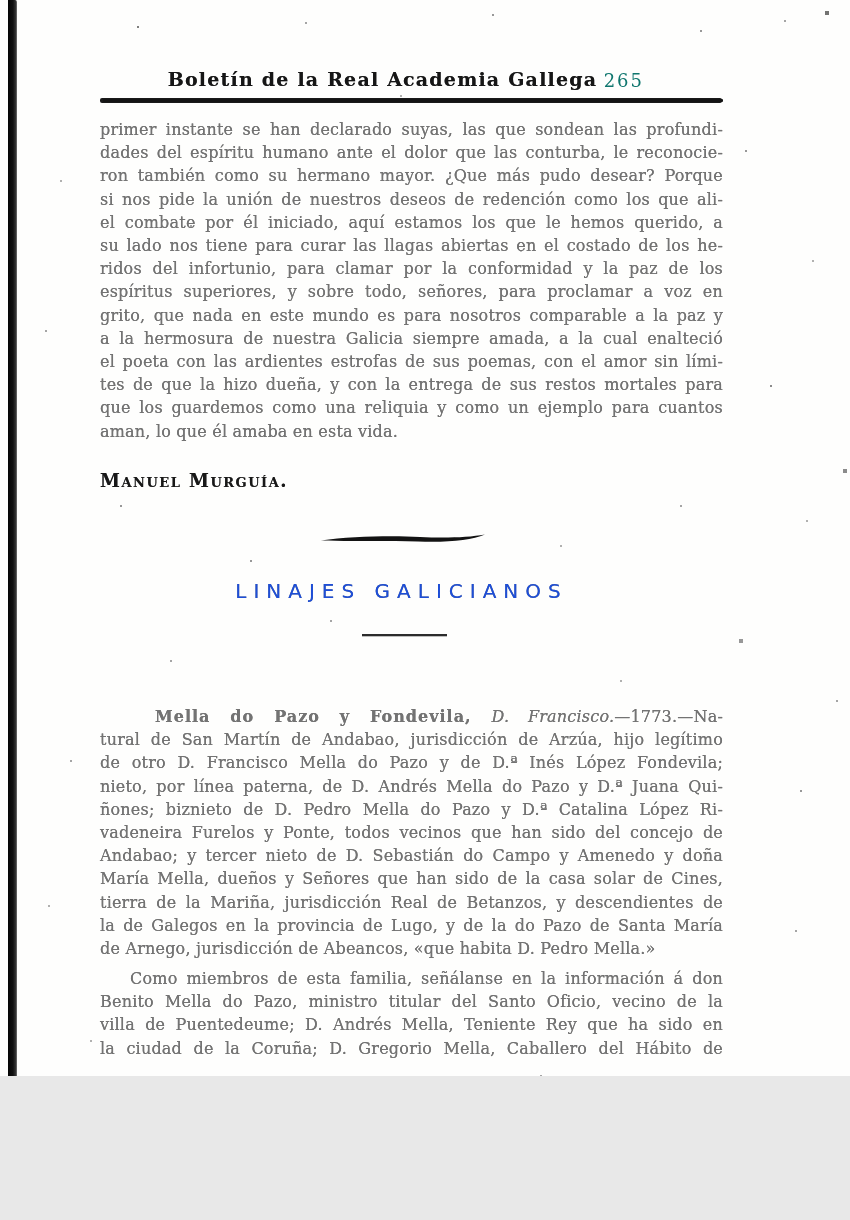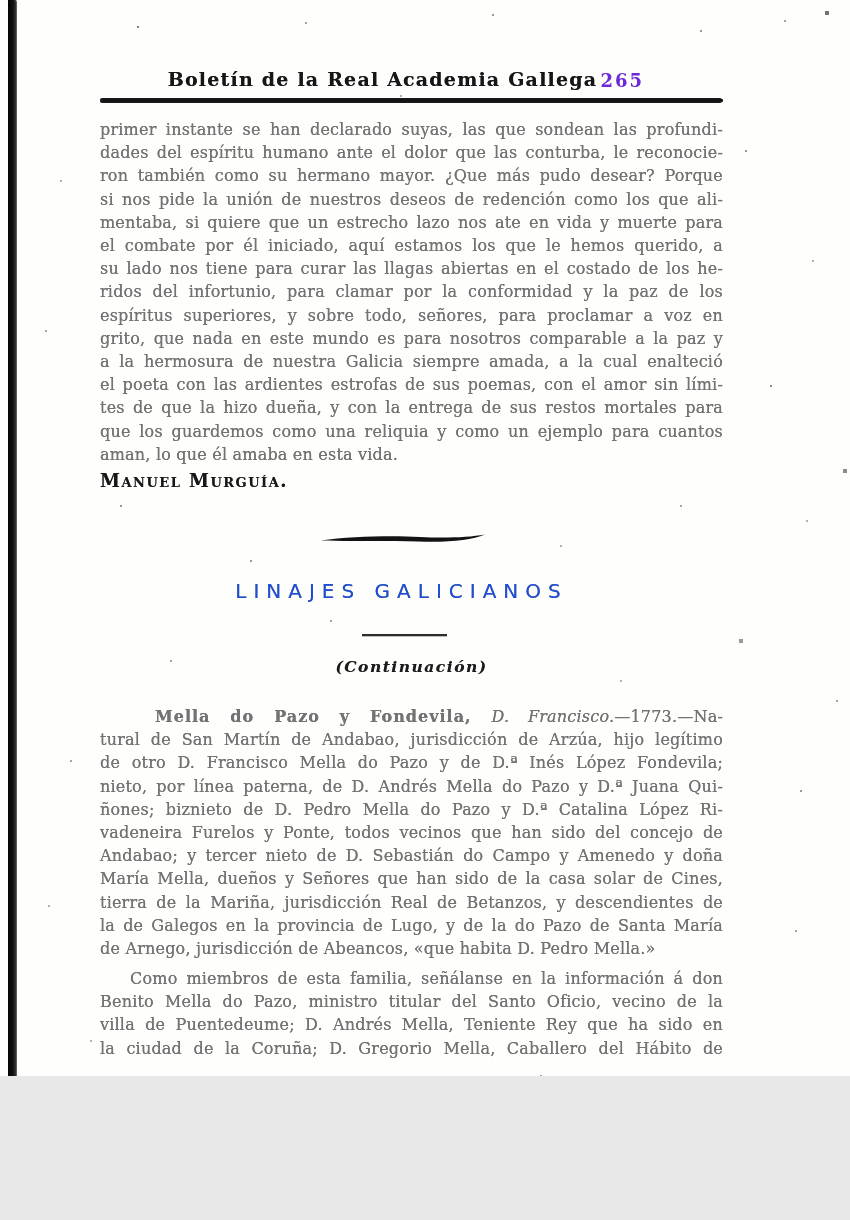--- a/index.html
+++ b/index.html
@@ -48,23 +48,23 @@
     font-size: 19px;
     font-weight: 700;
     letter-spacing: 1.2px;
     color: #161616;
     text-shadow: 0 0 .6px rgba(0,0,0,.6);
   }
   .page-number {
     position: absolute;
     top: 70px; right: 206px;
     font-size: 18px;
-    font-weight: 700;
+    font-weight: 400;
     letter-spacing: 2px;
-    color: #6d28d9;
+    color: #0f766e;
   }
   .header-rule {
     position: absolute;
     left: 103px; top: 99px;
     width: 620px; height: 3px;
     background: #141414;
     box-shadow: -2px 0 0 1px #1a1a1a;
     border-radius: 1px;
   }
   .textcol {
@@ -142,42 +142,40 @@
 
   <div class="header-title">Boletín de la Real Academia Gallega</div>
   <div class="page-number">265</div>
   <div class="header-rule"></div>
 
   <div class="textcol para1 last-left">
       <div class="tline"><span>primer instante se han declarado suyas, las que sondean las profundi-</span></div>
       <div class="tline"><span>dades del espíritu humano ante el dolor que las conturba, le reconocie-</span></div>
       <div class="tline"><span>ron también como su hermano mayor. ¿Que más pudo desear? Porque</span></div>
       <div class="tline"><span>si nos pide la unión de nuestros deseos de redención como los que ali-</span></div>
-      <div class="tline"><span>mentaba, si quiere que un estrecho lazo nos ate en vida y muerte para</span></div>
       <div class="tline"><span>el combate por él iniciado, aquí estamos los que le hemos querido, a</span></div>
       <div class="tline"><span>su lado nos tiene para curar las llagas abiertas en el costado de los he-</span></div>
       <div class="tline"><span>ridos del infortunio, para clamar por la conformidad y la paz de los</span></div>
       <div class="tline"><span>espíritus superiores, y sobre todo, señores, para proclamar a voz en</span></div>
       <div class="tline"><span>grito, que nada en este mundo es para nosotros comparable a la paz y</span></div>
       <div class="tline"><span>a la hermosura de nuestra Galicia siempre amada, a la cual enalteció</span></div>
       <div class="tline"><span>el poeta con las ardientes estrofas de sus poemas, con el amor sin lími-</span></div>
       <div class="tline"><span>tes de que la hizo dueña, y con la entrega de sus restos mortales para</span></div>
       <div class="tline"><span>que los guardemos como una reliquia y como un ejemplo para cuantos</span></div>
       <div class="tline"><span>aman, lo que él amaba en esta vida.</span></div>
     </div>
 
   <div class="signature">Manuel Murguía.</div>
 
   <svg class="ornament" viewBox="0 0 166 16" xmlns="http://www.w3.org/2000/svg">
     <path d="M1 9.5 C 30 5.5, 70 4.5, 100 6 C 125 7.2, 148 6.5, 165 3.5 C 151 9.5, 128 11.5, 98 10.5 C 62 9.3, 25 10.5, 1 9.5 Z" fill="#131313"></path>
   </svg>
 
   <div class="section-title">LINAJES GALICIANOS</div>
   <div class="small-rule"></div>
-  <div class="continuation">(Continuación)</div>
 
   <div class="textcol para2 last-left">
       <div class="tline" style="padding-left: 55px;"><span class="b">Mella do Pazo y Fondevila, </span><span class="i">D. Francisco.</span><span>—1773.—Na-</span></div>
       <div class="tline"><span>tural de San Martín de Andabao, jurisdicción de Arzúa, hijo legítimo</span></div>
       <div class="tline"><span>de otro D. Francisco Mella do Pazo y de D.ª Inés López Fondevila;</span></div>
       <div class="tline"><span>nieto, por línea paterna, de D. Andrés Mella do Pazo y D.ª Juana Qui-</span></div>
       <div class="tline"><span>ñones; biznieto de D. Pedro Mella do Pazo y D.ª Catalina López Ri-</span></div>
       <div class="tline"><span>vadeneira Furelos y Ponte, todos vecinos que han sido del concejo de</span></div>
       <div class="tline"><span>Andabao; y tercer nieto de D. Sebastián do Campo y Amenedo y doña</span></div>
       <div class="tline"><span>María Mella, dueños y Señores que han sido de la casa solar de Cines,</span></div>

